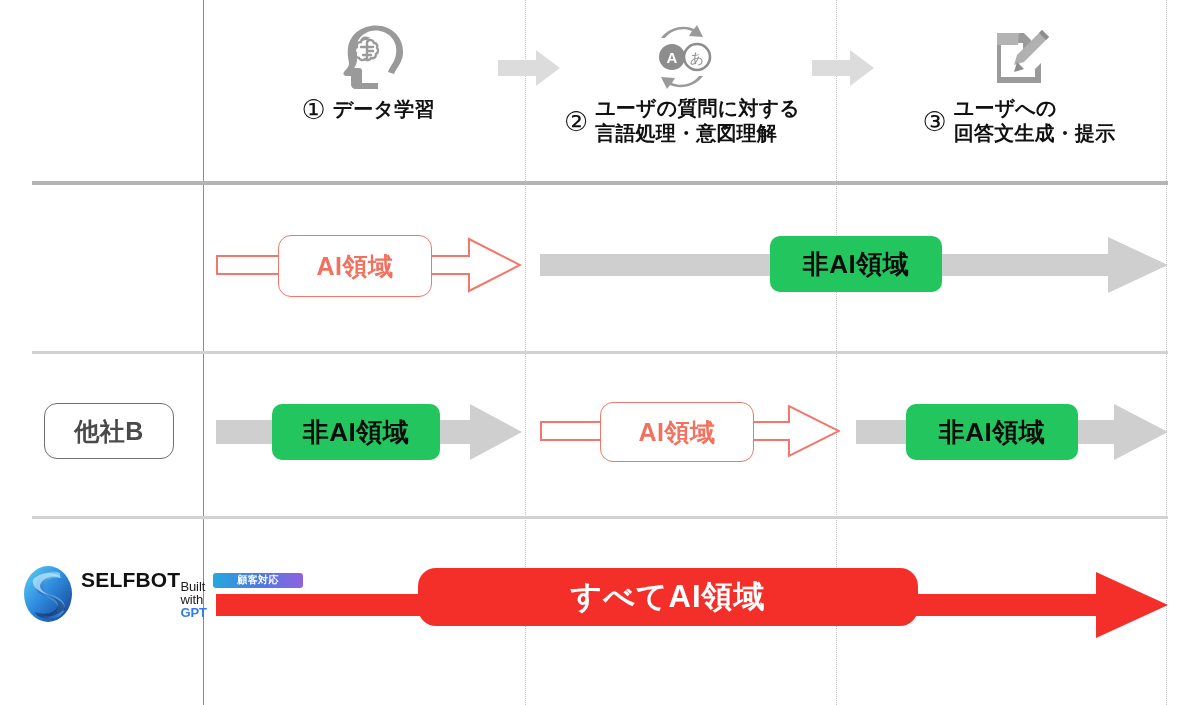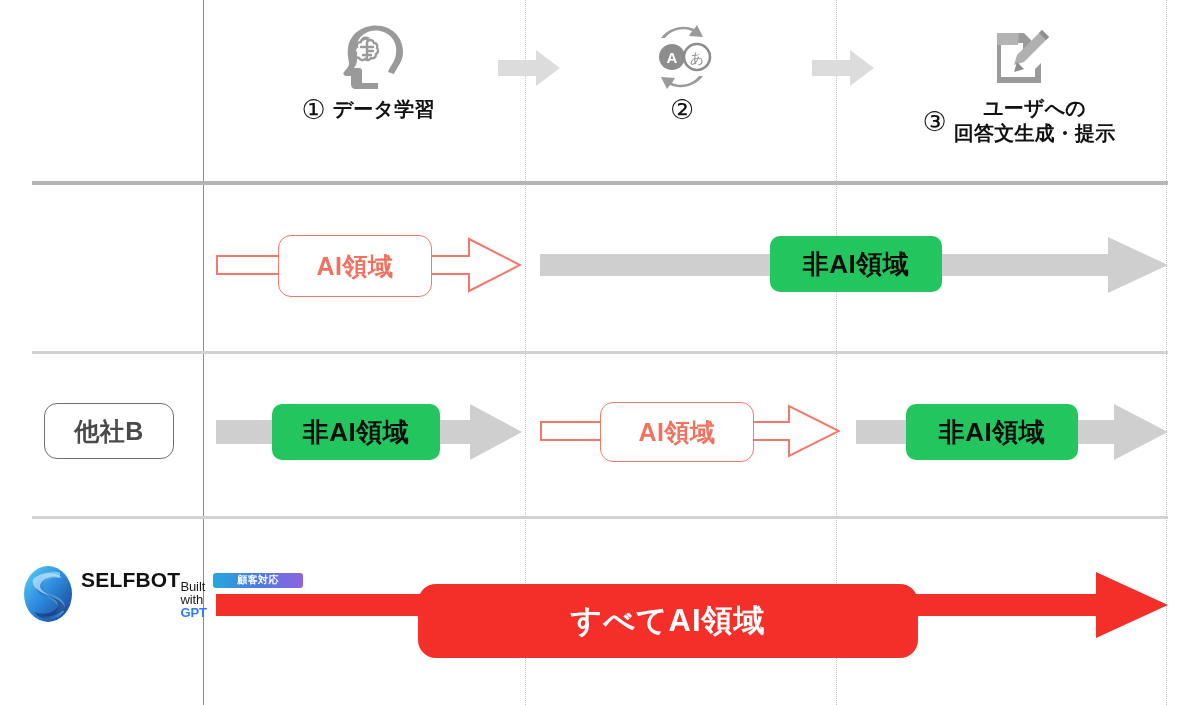--- a/index.html
+++ b/index.html
@@ -22,21 +22,21 @@
   .col-head{position:absolute;text-align:center;}
   .col-icon{height:78px;display:flex;align-items:center;justify-content:center;}
   .col-title{
     display:flex;align-items:center;justify-content:center;gap:7px;
     color:#111;font-weight:700;line-height:1.25;
   }
   .col-num{
     font-size:27px;font-weight:400;flex:0 0 auto;line-height:1;
     font-family:"DejaVu Sans",sans-serif;
   }
-  .col-txt{font-size:20px;text-align:center;white-space:pre-line;letter-spacing:.2px;}
+  .col-txt{font-size:20px;text-align:left;white-space:pre-line;letter-spacing:.2px;}
 
   .step-arrow{position:absolute;}
 
   
   .rowlabel{
     position:absolute;
     border:1.6px solid #6f6f6f;border-radius:13px;
     background:#fff;
     display:flex;align-items:center;justify-content:center;
     color:#4a4a4a;font-weight:700;font-size:25px;letter-spacing:.5px;
@@ -106,20 +106,22 @@
         <path d="M22 16c6-8 18-11 27-7l-3 5 14 1-6-12-3 4C40 2 25 6 18 16z" fill="#9a9a9a"></path>
         <path d="M56 54c-6 8-18 11-27 7l3-5-14-1 6 12 3-4c11 5 26 1 33-9z" fill="#9a9a9a"></path>
         <circle cx="29" cy="35" r="13" fill="#8d8d8d"></circle>
         <text x="29" y="41" font-family="Liberation Sans, sans-serif" font-size="15" font-weight="700" fill="#ffffff" text-anchor="middle">A</text>
         <circle cx="54" cy="35" r="13" fill="#ffffff" stroke="#8d8d8d" stroke-width="2.6"></circle>
         <text x="54" y="41" font-family="DejaVu Sans, sans-serif" font-size="14" fill="#8d8d8d" text-anchor="middle">あ</text>
       </svg>
     </div>
     <div class="col-title">
       <span class="col-num">②</span>
+      <span class="col-txt">ユーザの質問に対する
+言語処理・意図理解</span>
     </div>
   </div>
 
   <div class="col-head" style="left:870px;top:18px;width:298px;">
     <div class="col-icon">
       <svg width="72" height="72" viewBox="0 0 72 72" aria-hidden="true">
         <path d="M14 12h27l7 7v6l-8 8V22H34V14H18v42h34v-8l6-6v20H14z" fill="#9a9a9a"></path>
         <path d="M14 12h22l-1 12H14z" fill="#b3b3b3"></path>
         <path d="M59 9l7 7-25 25-10 3 3-10z" fill="#b0b0b0"></path>
         <path d="M59 9l7 7-3 3-7-7z" fill="#8d8d8d"></path>
@@ -217,18 +219,18 @@
       <div class="logo-name">SELFBOT</div>
       <div class="logo-sub"><span>Built with </span><span class="gpt">GPT</span></div>
       <div class="logo-badge">顧客対応</div>
     </div>
   </div>
 
   <div class="barwrap" style="left:216px;top:560px;">
     <svg width="952" height="90" viewBox="0 0 952 90" aria-hidden="true">
       <path d="M0 34h880V12l72 33-72 33V56H0z" fill="#f42f2a"></path>
     </svg>
-    <div class="bar-chip chip-red-solid" style="left:202px;top:24px;width:500px;height:74px;">
+    <div class="bar-chip chip-red-solid" style="left:202px;top:8px;width:500px;height:58px;">
       <span>すべてAI領域</span>
     </div>
   </div>
 
 </div>
 
 </body></html>

